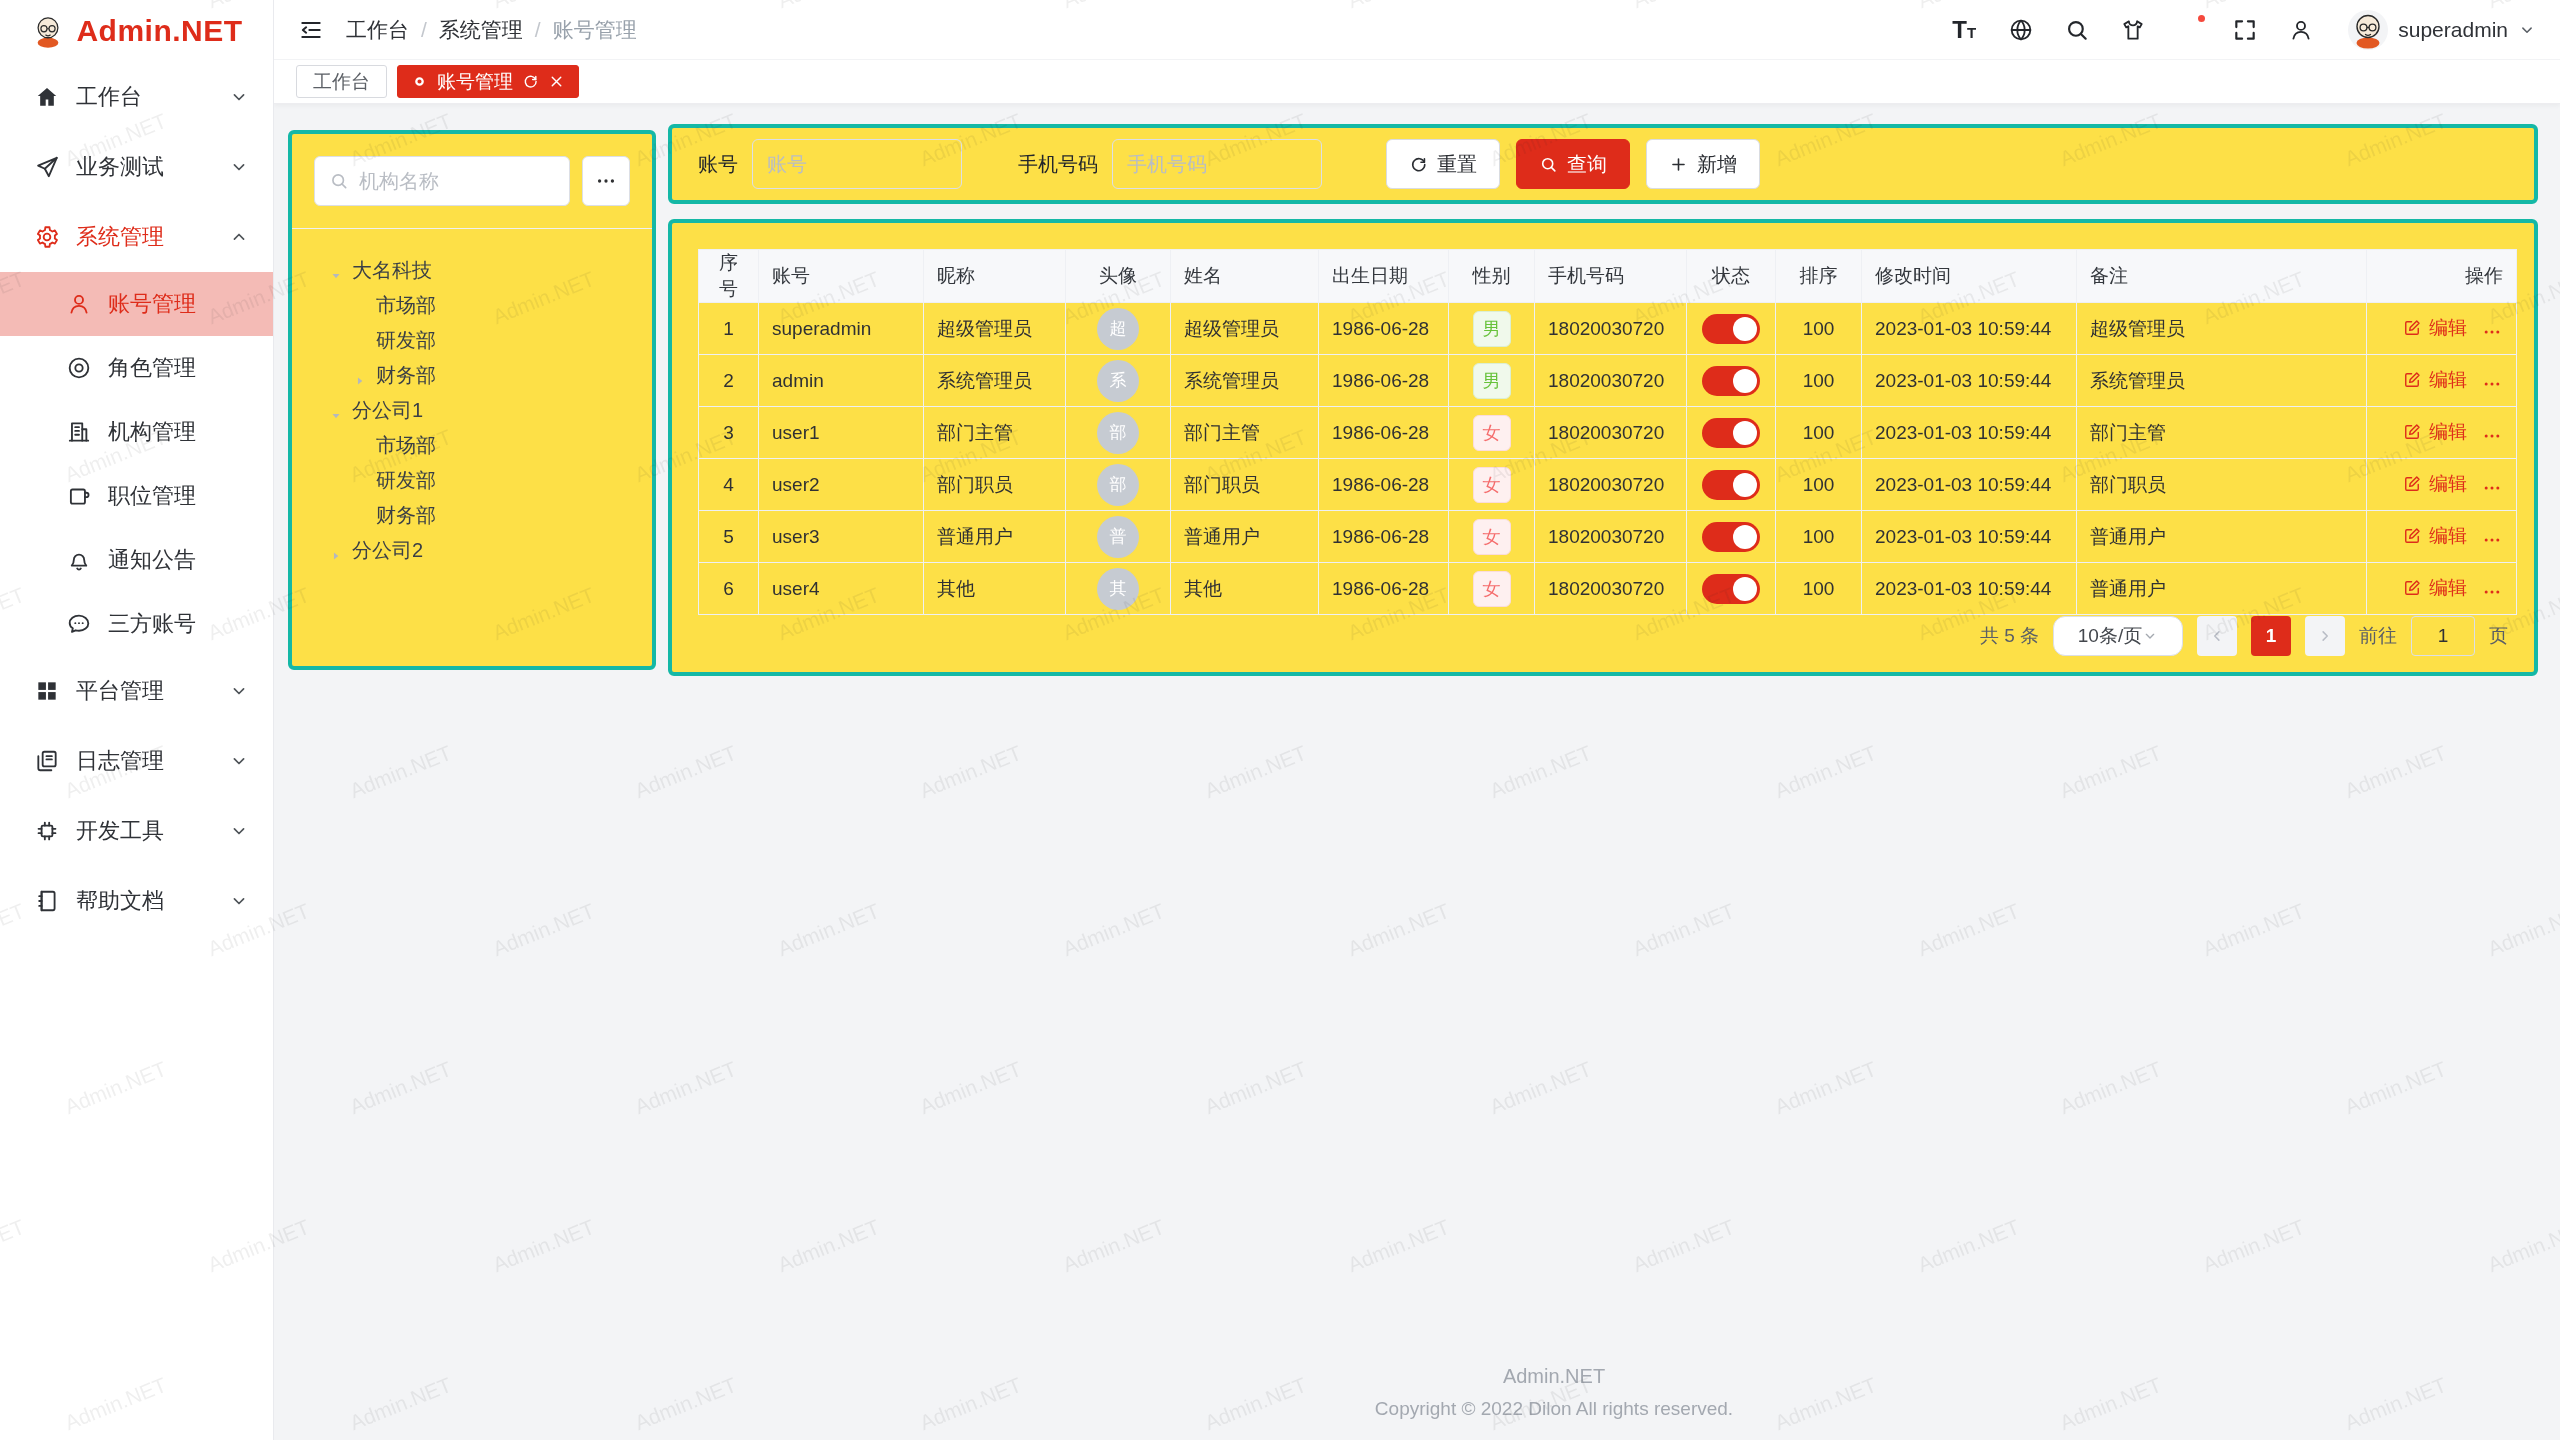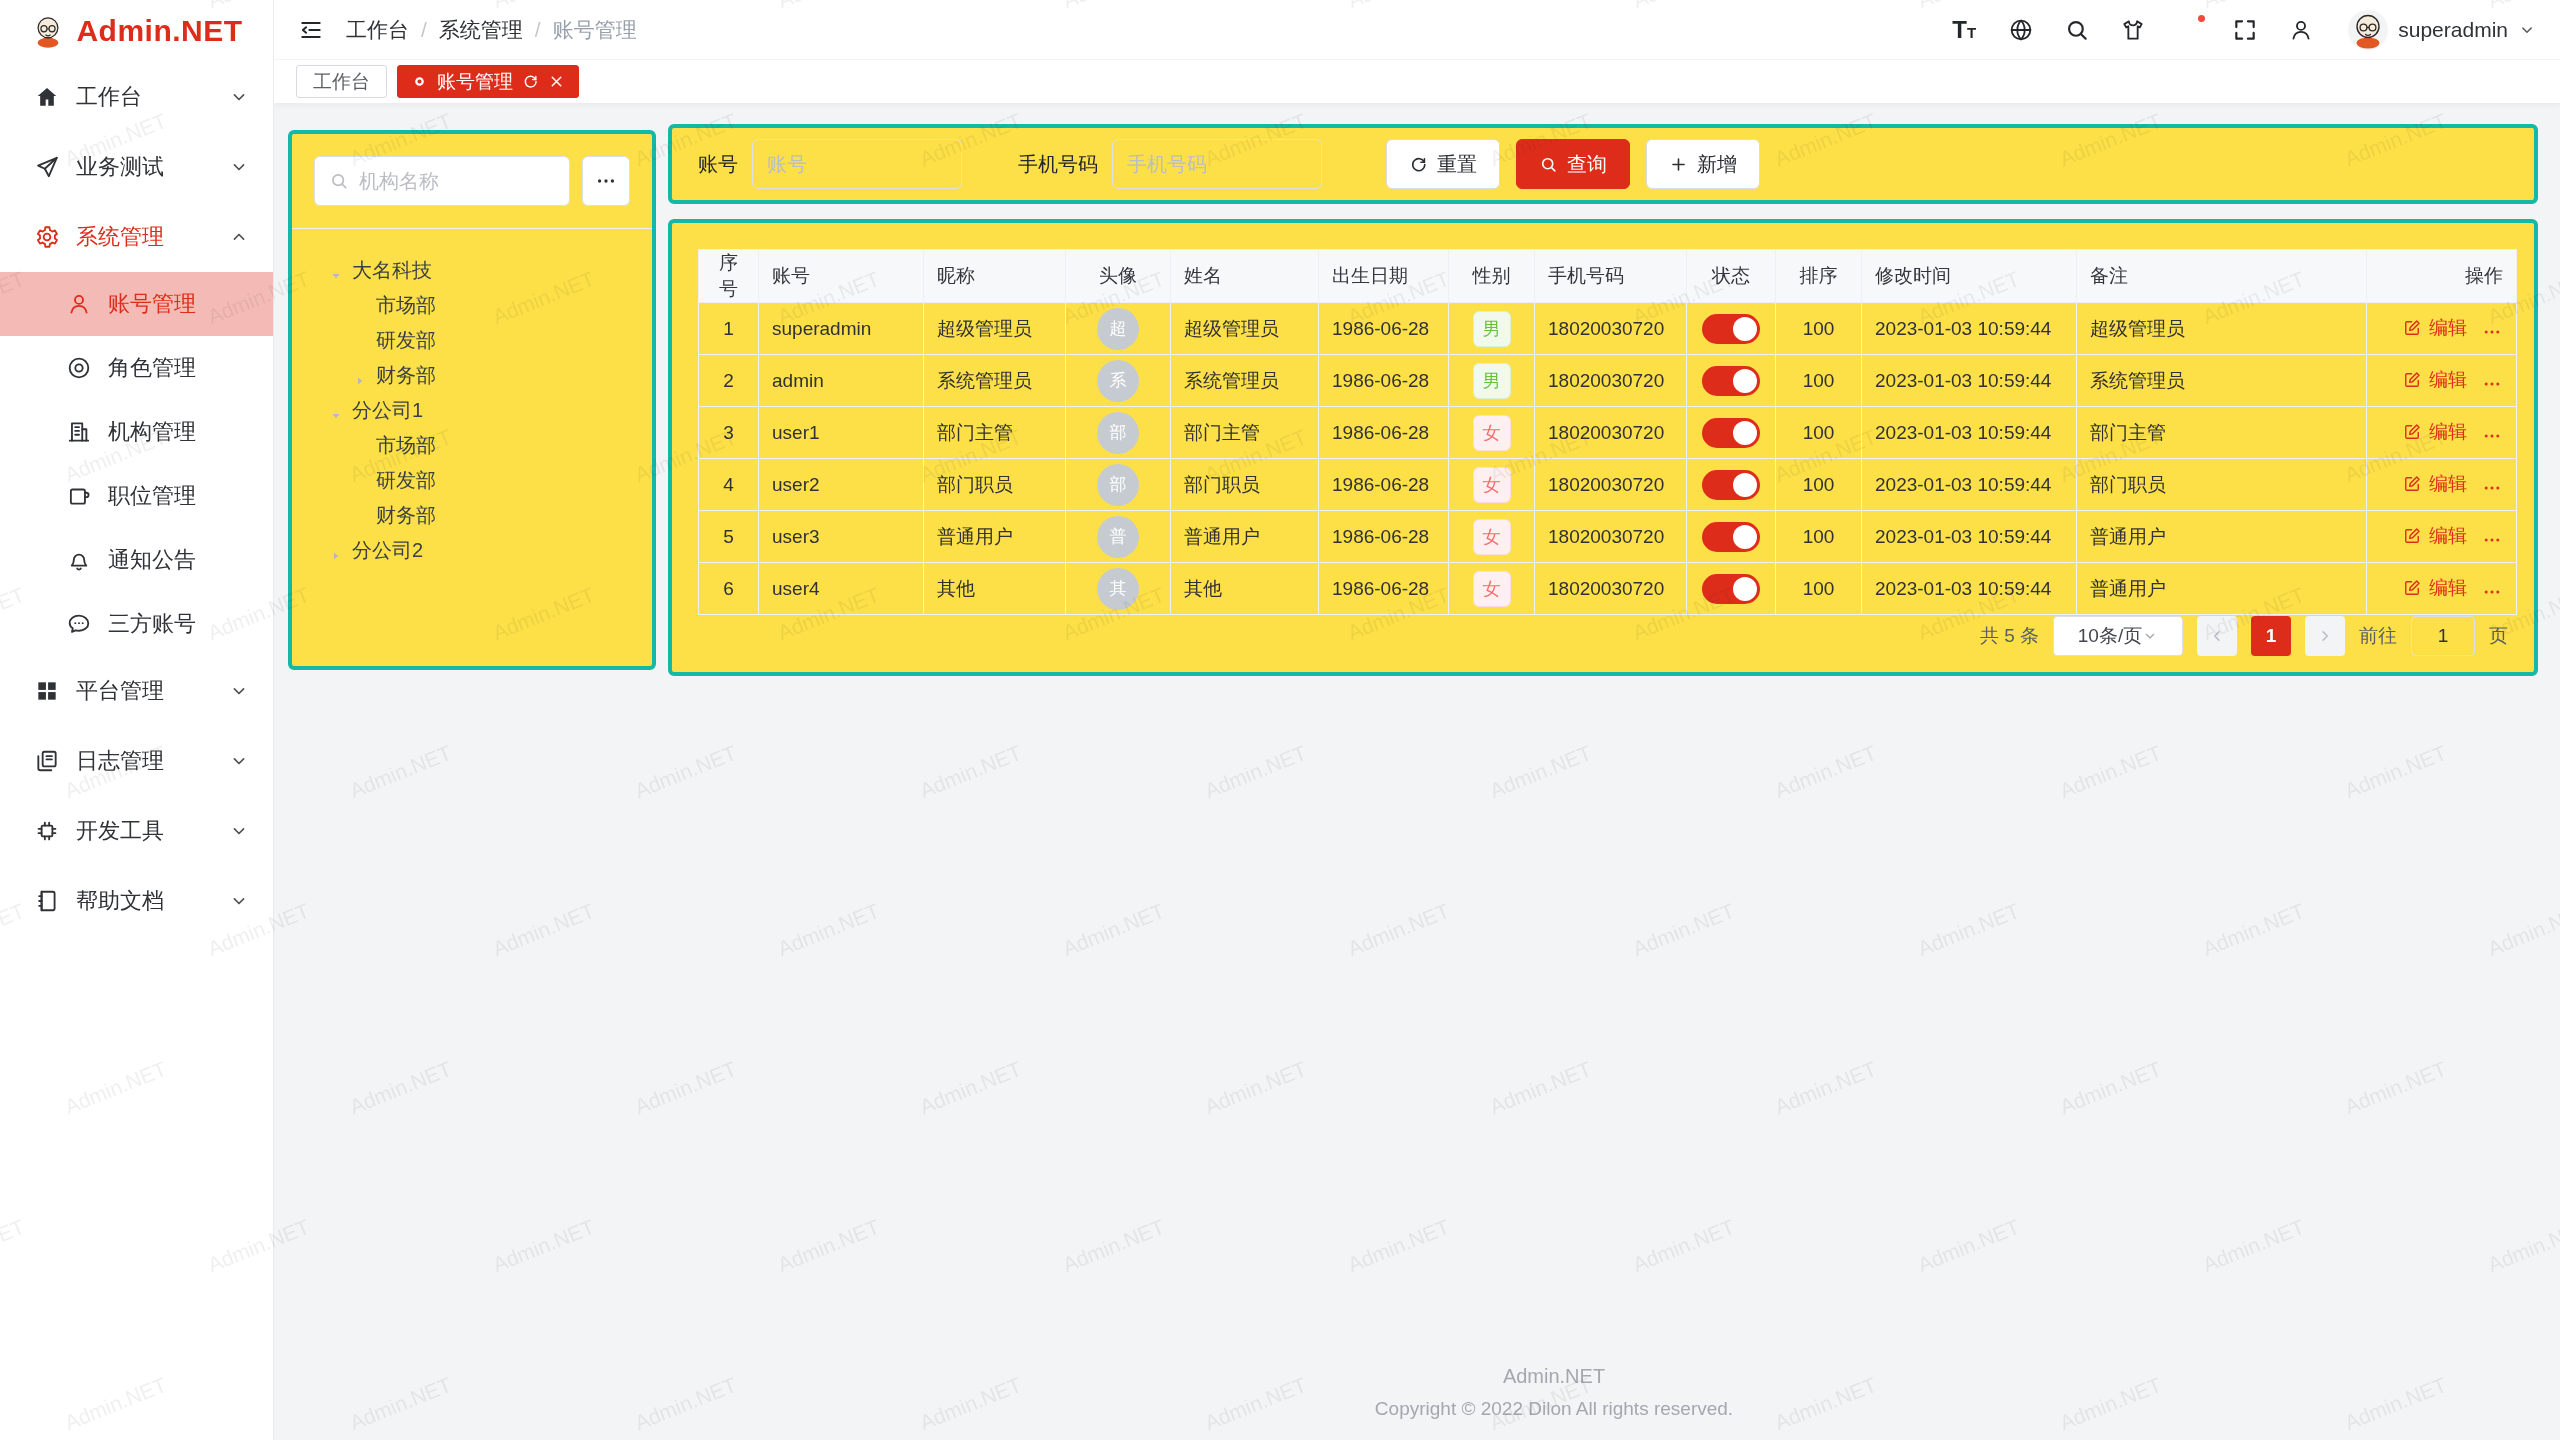--- a/index.html
+++ b/index.html
@@ -102,21 +102,21 @@
   .toggle::after{content:"";position:absolute;right:3px;top:3px;width:24px;height:24px;background:#fff;border-radius:50%}
   .op-edit{color:var(--accent);display:inline-flex;align-items:center;gap:7px;cursor:pointer}
   .op-edit i{width:20px;height:20px;font-style:normal}
   .op-edit i svg{width:100%;height:100%}
   .op-edit em{font-style:normal}
   .op-more{color:var(--accent);display:inline-flex;width:22px;height:20px;margin-left:14px;vertical-align:middle;cursor:pointer}
   .op-more i{width:100%;height:100%;font-style:normal}
   .op-more svg{width:100%;height:100%}
   
   .pager{position:absolute;right:26px;bottom:16px;display:flex;align-items:center;gap:14px;font-size:19px;color:#5a5f66}
-  .pg-select{width:130px;height:40px;border:1px solid var(--border);border-radius:4px;display:flex;align-items:center;justify-content:center;gap:0;color:#43474d;cursor:pointer;background:#fff}
+  .pg-select{width:130px;height:40px;border:1px solid var(--border);border-radius:12px;display:flex;align-items:center;justify-content:center;gap:0;color:#43474d;cursor:pointer;background:#fff}
   .pg-select .scaret{width:16px;height:16px;color:#a4a9b0}
   .pg-select .scaret svg{width:100%;height:100%}
   .pg-btn{width:40px;height:40px;border-radius:4px;background:#f3f4f6;display:flex;align-items:center;justify-content:center;color:#b9bdc6;cursor:pointer}
   .pg-btn svg{width:18px;height:18px}
   .pg-cur{width:40px;height:40px;border-radius:4px;background:var(--accent);color:#fff;font-weight:bold;display:flex;align-items:center;justify-content:center;cursor:pointer}
   .pg-goto{width:64px;height:40px;border:1px solid var(--border);border-radius:4px;display:flex;align-items:center;justify-content:center}
   .pg-goto input{text-align:center;font-size:19px}
   
   .footer{position:absolute;left:274px;right:0;bottom:20px;text-align:center;color:#a3a8b0;z-index:0}
   .footer-title{font-size:20px;margin-bottom:10px}

